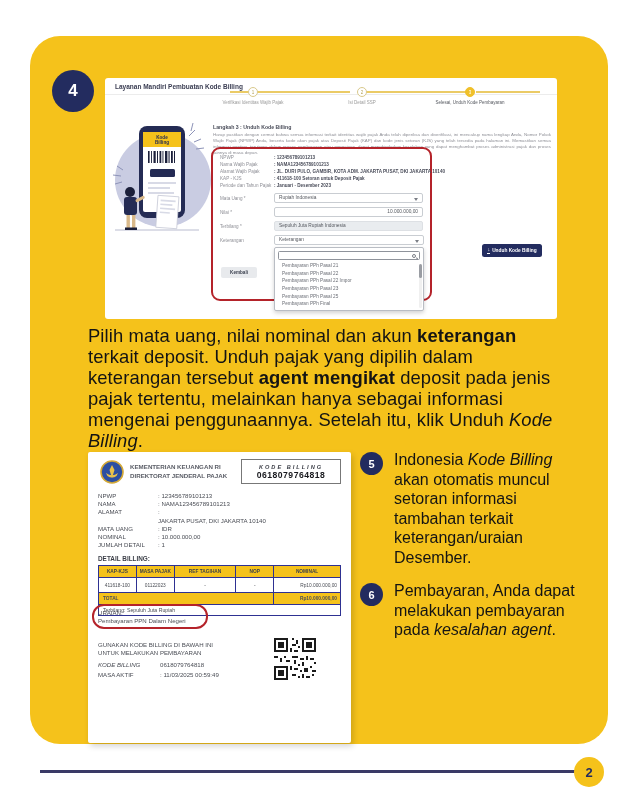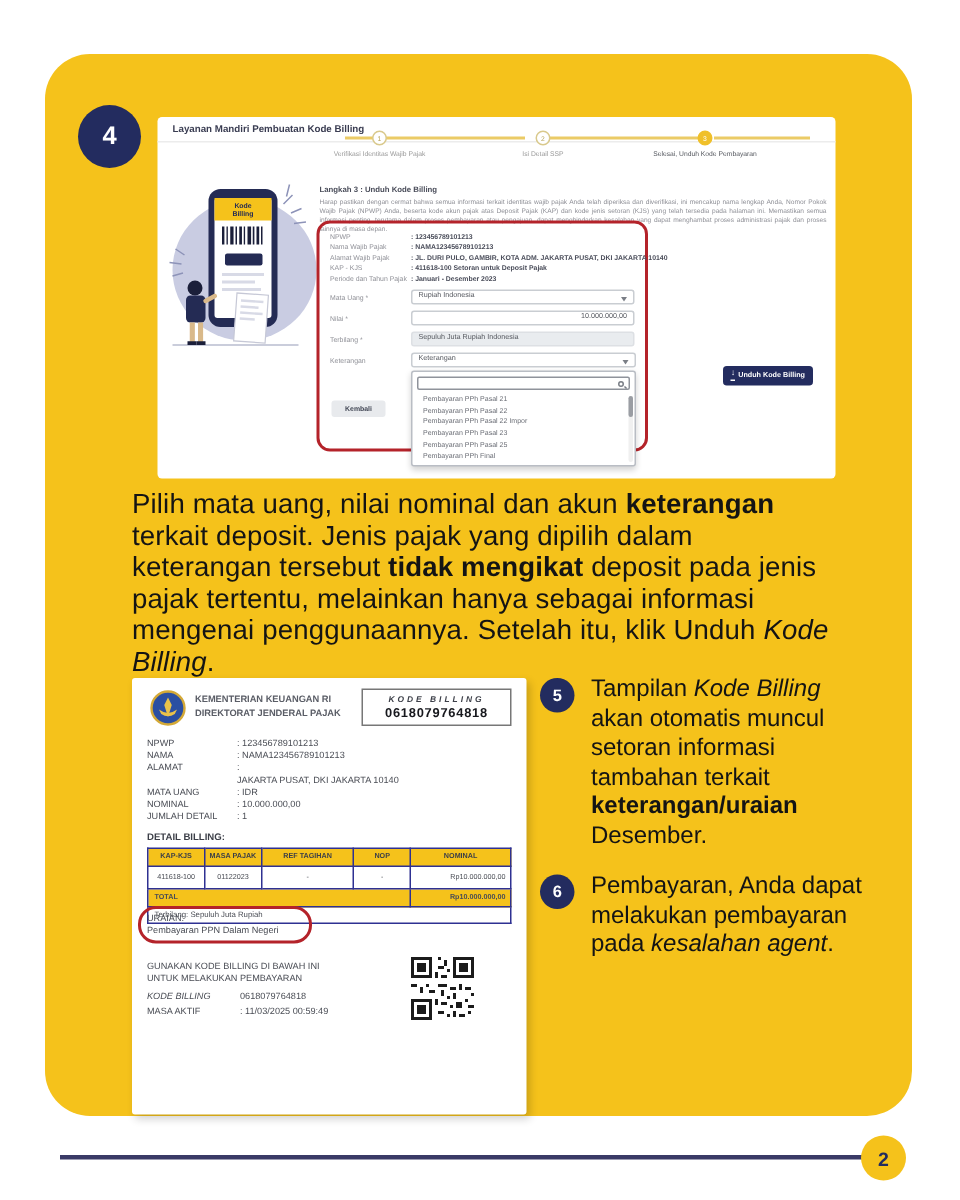--- a/index.html
+++ b/index.html
@@ -112,21 +112,21 @@
 
   
   .s-badge { position:absolute; width:23px; height:23px; border-radius:50%; background:#232C5F;
              color:#fff; font-size:11px; font-weight:bold; display:flex; align-items:center; justify-content:center; }
   #badge5 { left:360px; top:452px; }
   #badge6 { left:360px; top:583px; }
   .s-text { position:absolute; left:394px; width:192px; font-size:16px; line-height:1.22;
             color:#141414; font-weight:500; }
   #step5-text { top:450px; }
   #step6-text { top:581px; }
-  .s-text b { font-weight:700; }
+  .s-text b { font-weight:400; }
   .s-text i { font-style:italic; }
 
   
   .footer-line { position:absolute; left:40px; top:770px; width:547px; height:3px; background:#3A3A66; }
   .page-badge { position:absolute; left:574px; top:757px; width:30px; height:30px; border-radius:50%;
                 background:#F5C21B; display:flex; align-items:center; justify-content:center;
                 font-size:13px; font-weight:bold; color:#232C5F; z-index:3; }
 </style>
 </head>
 <body>
@@ -262,21 +262,21 @@
     </div>
     <div class="btn-kembali">Kembali</div>
   </div>
 
   <div class="btn-unduh">
     <span class="dl-icon">↓</span>
     <span>Unduh Kode Billing</span>
   </div>
 </div>
 
-<p class="main-para"><span>Pilih mata uang, nilai nominal dan akun </span><b>keterangan</b><span> terkait deposit. Jenis pajak yang dipilih dalam keterangan tersebut </span><b>tidak mengikat</b><span> deposit pada jenis pajak tertentu, melainkan hanya sebagai informasi mengenai penggunaannya. Setelah itu, klik Unduh </span><i>Kode Billing</i><span>.</span></p>
+<p class="main-para"><span>Pilih mata uang, nilai nominal dan akun </span><b>keterangan</b><span> terkait deposit. Unduh pajak yang dipilih dalam keterangan tersebut </span><b>agent mengikat</b><span> deposit pada jenis pajak tertentu, melainkan hanya sebagai informasi mengenai penggunaannya. Setelah itu, klik Unduh </span><i>Kode Billing</i><span>.</span></p>
 
 <div class="receipt">
   <div class="r-head">
     <svg width="24" height="24" viewBox="0 0 24 24" style="position:absolute;left:2px;top:2px;">
       <circle cx="12" cy="12" r="11" fill="#2b4fa2" stroke="#d4a937" stroke-width="1.6"></circle>
       <path d="M12 5 l2.5 5 -2.5 8 -2.5 -8 z" fill="#e9c24a"></path>
       <path d="M6 13 q6 4.5 12 0 l-1.5 3 q-4.5 3 -9 0 z" fill="#e9c24a"></path>
     </svg>
     <div class="r-ministry">
       <div>KEMENTERIAN KEUANGAN RI</div>
@@ -406,19 +406,19 @@
       <rect x="9" y="18" width="2" height="1"></rect>
         <rect x="12" y="19" width="1" height="1"></rect>
         <rect x="14" y="18" width="1" height="2"></rect>
       <rect x="16" y="19" width="2" height="1"></rect>
         <rect x="19" y="18" width="1" height="1"></rect>
     </g>
   </svg>
 </div>
 
 <div class="s-badge" id="badge5">5</div>
-<p class="s-text" id="step5-text"><span>Tampilan </span><i>Kode Billing</i><span> akan otomatis muncul setoran informasi tambahan terkait </span><b>keterangan/uraian</b><span> Desember.</span></p>
+<p class="s-text" id="step5-text"><span>Indonesia </span><i>Kode Billing</i><span> akan otomatis muncul setoran informasi tambahan terkait </span><b>keterangan/uraian</b><span> Desember.</span></p>
 
 <div class="s-badge" id="badge6">6</div>
 <p class="s-text" id="step6-text"><span>Pembayaran, Anda dapat melakukan pembayaran pada </span><i>kesalahan agent</i><span>.</span></p>
 
 <div class="footer-line"></div>
 <div class="page-badge">2</div>
 
 </body></html>

